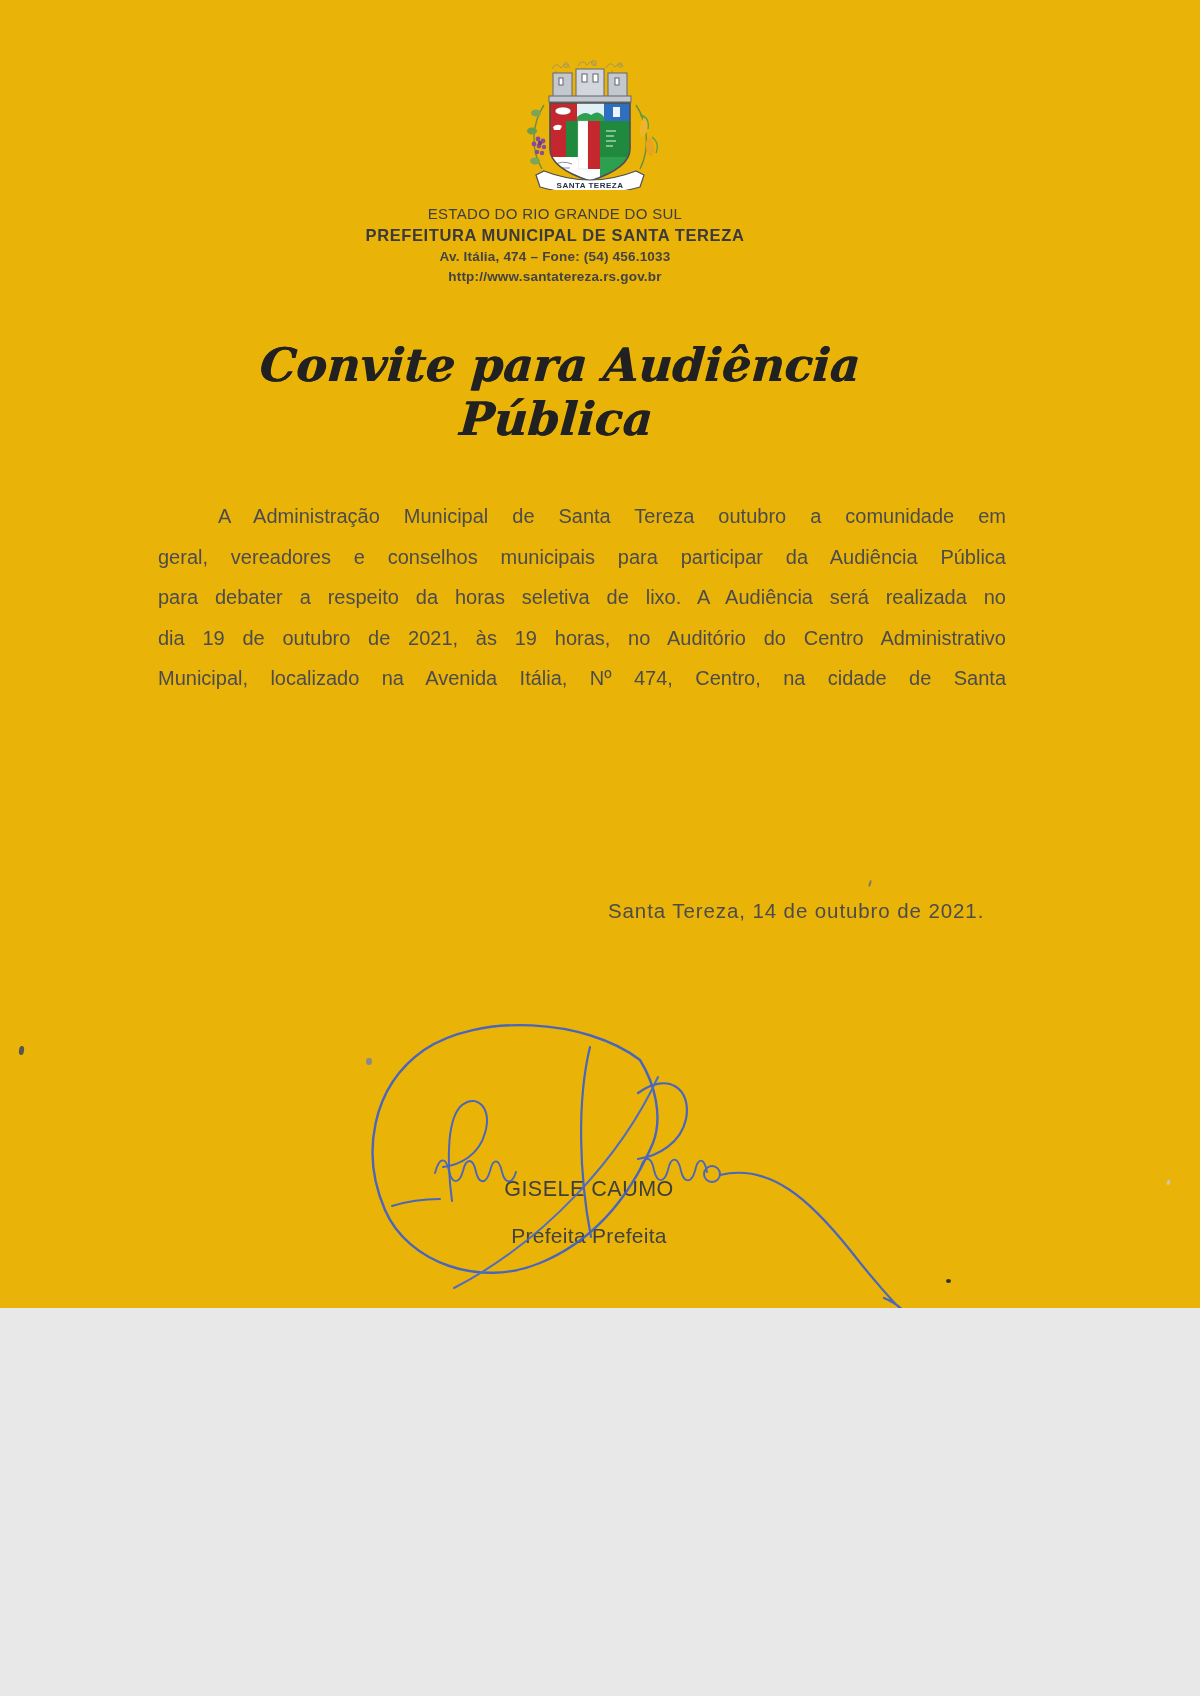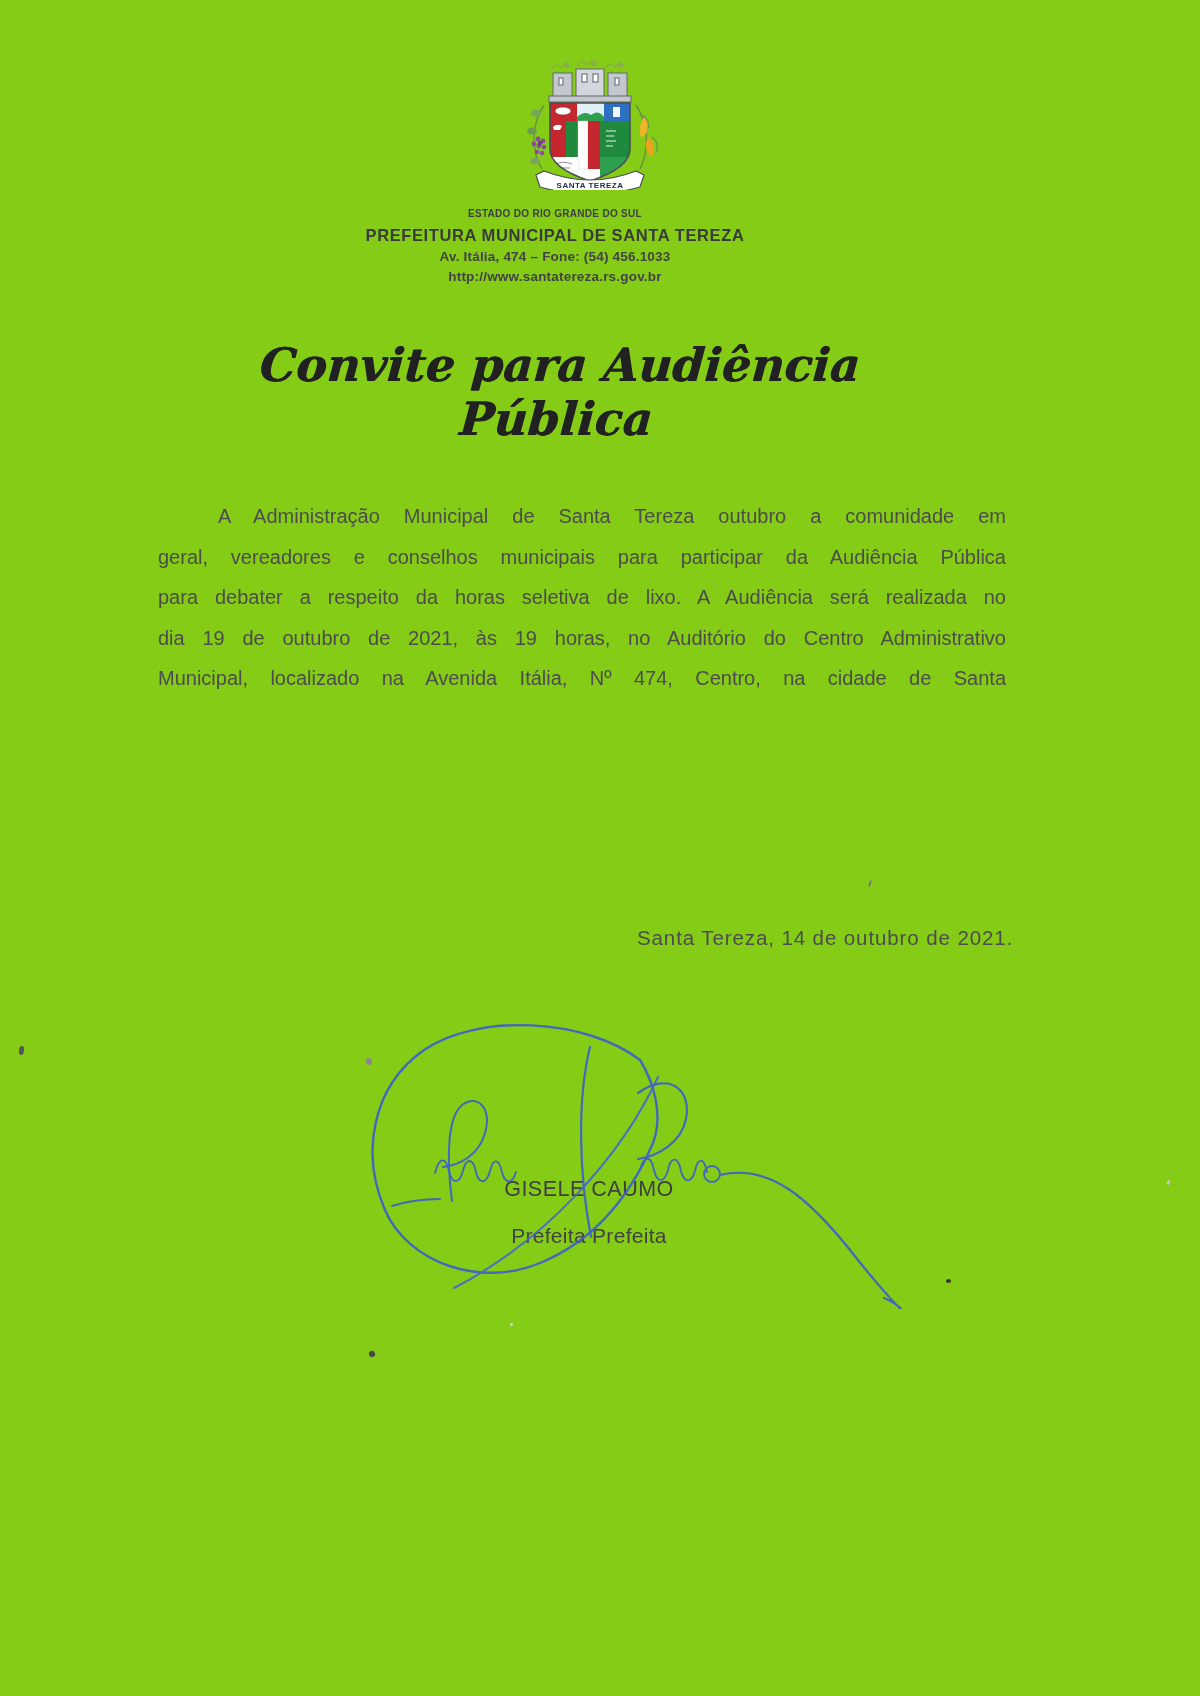--- a/index.html
+++ b/index.html
@@ -1,37 +1,37 @@
 <!DOCTYPE html>
 <html><head>
 <meta charset="utf-8">
 <style>
   html,body{margin:0;padding:0;background:#e8e8e8;}
-  .page{position:relative;width:1200px;height:1696px;background:#84cc16;overflow:hidden;
+  .page{position:relative;width:1200px;height:1308px;background:#eab308;overflow:hidden;
         font-family:"Liberation Sans",sans-serif;color:#4a4a4a;}
   
   .crest{position:absolute;left:520px;top:56px;width:140px;height:134px;}
   
   .letterhead{position:absolute;left:155px;top:203px;width:800px;text-align:center;color:#3f3f3f;}
-  .lh1{font-size:10px;font-weight:700;line-height:21px;letter-spacing:0.3px;}
+  .lh1{font-size:15px;font-weight:400;line-height:21px;letter-spacing:0.3px;}
   .lh2{font-size:16.5px;font-weight:700;line-height:23px;letter-spacing:0.6px;color:#3a3a3a;}
   .lh3,.lh4,.lh5{font-size:13.5px;font-weight:700;line-height:20px;letter-spacing:0.2px;color:#434343;}
   
   .doc-title{position:absolute;left:158px;top:338px;width:800px;text-align:center;
              font-family:"DejaVu Serif",serif;font-style:italic;font-weight:700;
              font-size:46px;color:#212121;transform:skewX(-4deg);
              text-shadow:0.7px 0 0 #212121;}
   
   .body-block{position:absolute;left:158px;top:496px;width:848px;
               font-size:20px;line-height:40.5px;color:#4c4c4c;}
   .body-line{text-align:justify;text-align-last:justify;white-space:normal;}
   .body-line.first{text-indent:60px;}
   .body-line.last{text-align-last:left;}
   
-  .dateline{position:absolute;left:608px;top:926px;font-size:20.5px;letter-spacing:0.9px;color:#4c4c4c;margin-left:29px;}
+  .dateline{position:absolute;left:608px;top:899px;font-size:20.5px;letter-spacing:0.9px;color:#4c4c4c;}
   
   .sig-text{position:absolute;left:439px;top:1177px;width:300px;text-align:center;color:#3f3f3f;}
   .sig-name{font-size:21.5px;letter-spacing:0.5px;}
   .sig-role{margin-top:22px;font-size:21px;letter-spacing:0.3px;color:#424242;}
   .sig-ink{position:absolute;left:340px;top:1005px;width:620px;height:330px;pointer-events:none;}
   
   .speck{position:absolute;background:#666;border-radius:45%;}
 </style>
 </head>
 <body>

